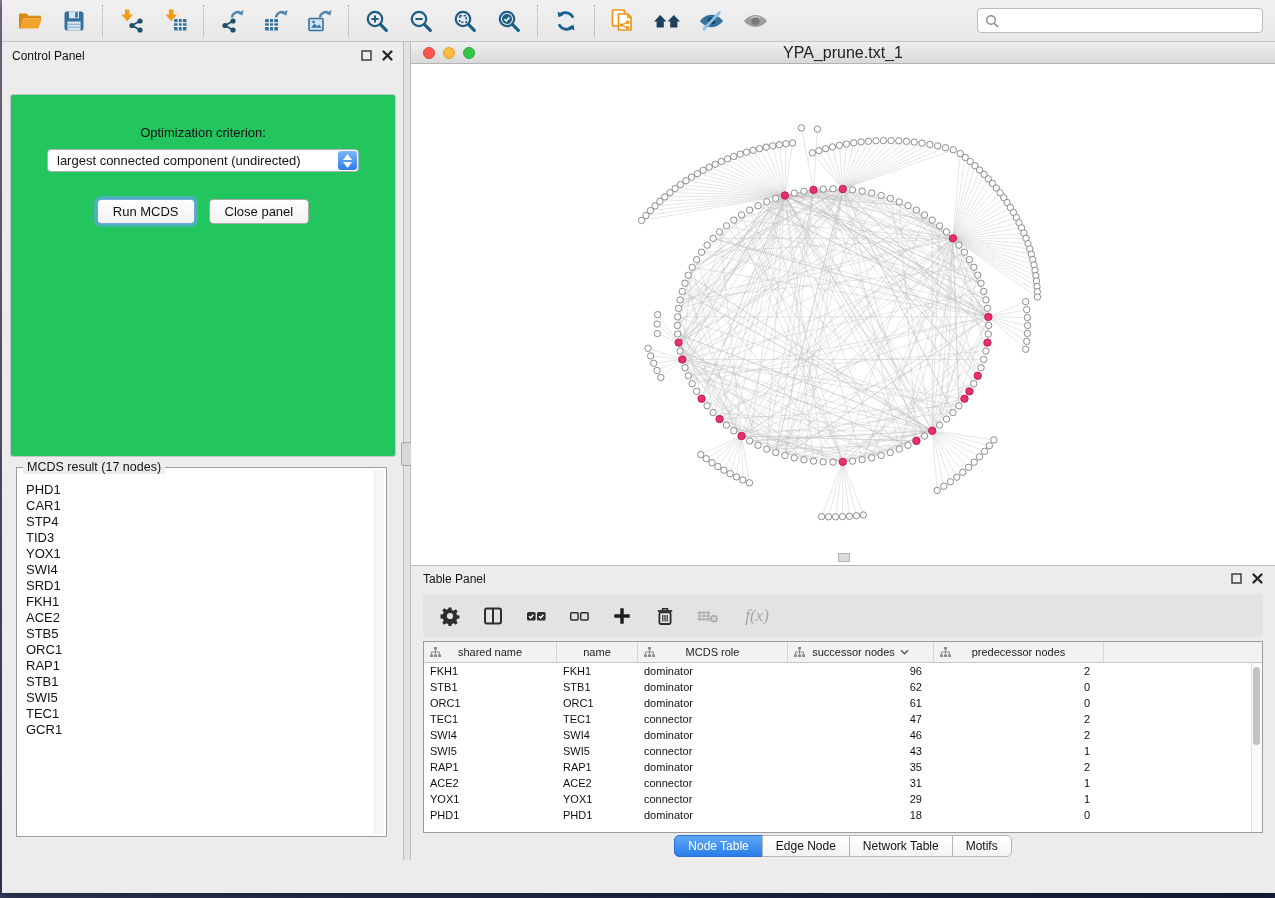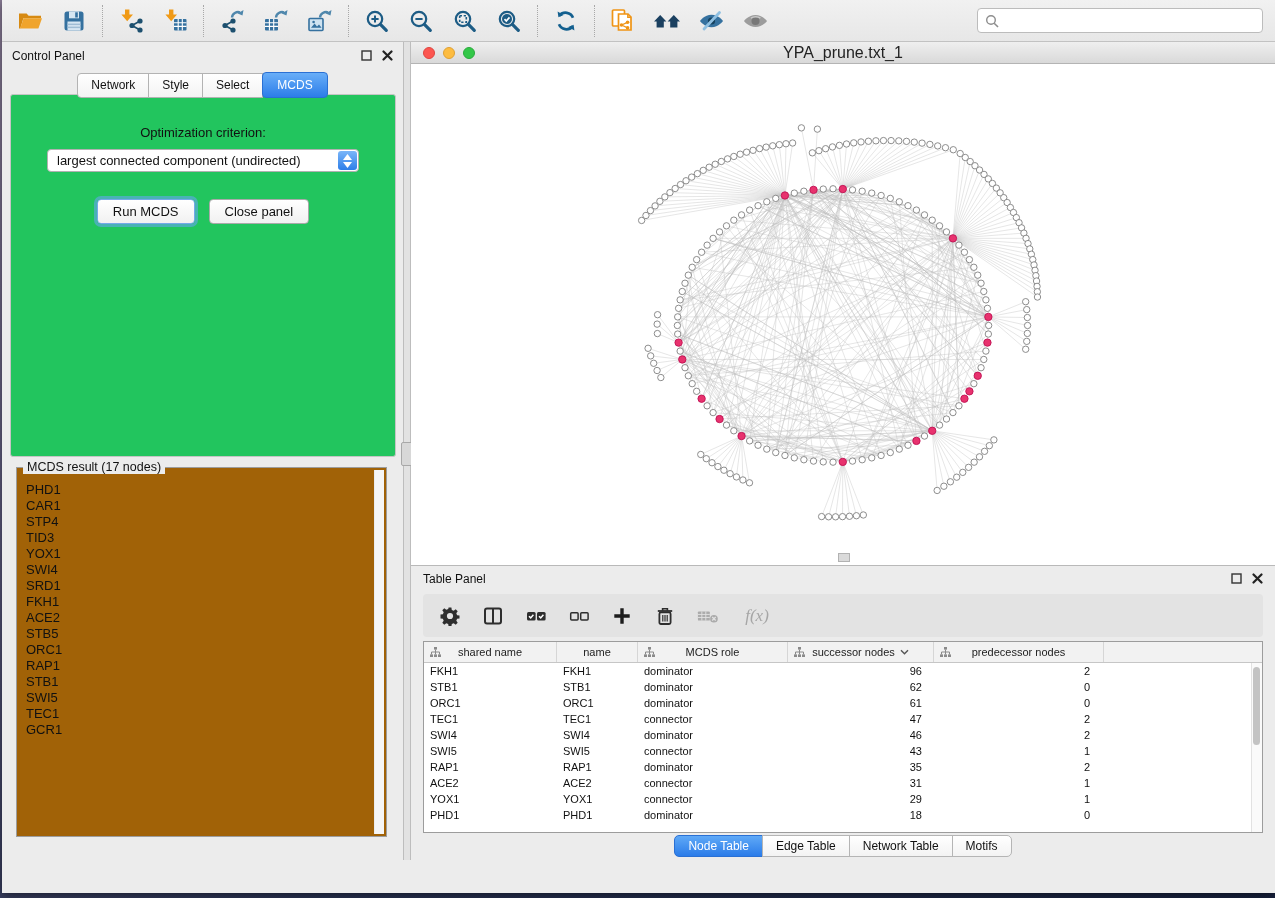--- a/index.html
+++ b/index.html
@@ -38,21 +38,21 @@
   .opt-label{margin-top:30px;font-size:13px;color:#111;}
   .dropdown{margin:9px auto 0;width:312px;height:23px;background:#fff;border:1px solid #b1b1b1;border-radius:4px;
             position:relative;display:flex;align-items:center;box-sizing:border-box;padding-left:9px;font-size:13px;color:#111;}
   .dd-stepper{position:absolute;right:1px;top:1px;bottom:1px;width:19px;border-radius:3px;
               background:linear-gradient(#7ab6f9,#2e7ee8);display:flex;flex-direction:column;align-items:center;justify-content:center;gap:2px;}
   .btn-row{margin-top:27px;display:flex;justify-content:center;gap:14px;}
   .btn{font-size:13px;color:#111;height:23px;padding:0 15px;display:flex;align-items:center;
        background:linear-gradient(#ffffff,#f1f1f1);border:1px solid #a9a9a9;border-radius:4px;cursor:default;}
   .btn.focused{box-shadow:0 0 0 3px rgba(100,165,240,.6);border-color:#74a9e8;}
 
-  .result-box{position:absolute;left:14px;right:16px;top:425px;bottom:23px;background:#a16207;border:1px solid #9d9d9d;}
+  .result-box{position:absolute;left:14px;right:16px;top:425px;bottom:23px;background:#ffffff;border:1px solid #9d9d9d;}
   .result-legend{position:absolute;top:-8px;left:6px;background:#ececec;padding:0 4px;font-size:12.5px;color:#111;}
   .result-list{position:absolute;left:2px;right:13px;top:2px;bottom:2px;overflow:hidden;
                font-size:13px;line-height:16px;color:#111;padding:12px 0 0 7px;}
   .result-scroll{position:absolute;top:2px;right:2px;bottom:2px;width:9px;background:#f6f6f6;border-left:1px solid #ececec;}
 
   
   .vsplit{width:6px;flex:none;background:#e2e2e2;border-left:1px solid #bdbdbd;border-right:1px solid #bdbdbd;position:relative;}
   .vsplit .vhandle{position:absolute;top:400px;left:-3px;width:10px;height:22px;background:#d8d8d8;border:1px solid #a8a8a8;border-radius:2px;}
 
   
@@ -284,26 +284,20 @@
         <span>Control Panel</span>
         <span class="win-btns">
           <svg width="11" height="11" viewBox="0 0 11 11">
                 <rect x="1" y="1" width="9" height="9" fill="none" stroke="#333" stroke-width="1.4"></rect>
               </svg>
           <svg width="11" height="11" viewBox="0 0 11 11">
                 <path d="M1.5 1.5L9.5 9.5M9.5 1.5L1.5 9.5" stroke="#222" stroke-width="2.2" stroke-linecap="round"></path>
               </svg>
         </span>
       </div>
-      <div class="cp-tabs" id="cp-tabs">
-            <div class="cp-tab">Network</div>
-            <div class="cp-tab">Style</div>
-            <div class="cp-tab">Select</div>
-            <div class="cp-tab active">MCDS</div>
-          </div>
       <div class="cp-content">
         <div class="opt-label">Optimization criterion:</div>
         <div class="dropdown">
           <span>largest connected component (undirected)</span>
           <span class="dd-stepper">
             <svg width="9" height="6" viewBox="0 0 9 6">
                   <path d="M4.5 0L9 6H0z" fill="#fff"></path>
                 </svg>
             <svg width="9" height="6" viewBox="0 0 9 6">
                   <path d="M4.5 6L0 0h9z" fill="#fff"></path>
@@ -1211,21 +1205,21 @@
                   <div class="td num" style="width: 170px; padding-right: 14px;">0</div>
                 </div>
               </div>
           <div class="tscroll">
             <div class="tthumb"></div>
           </div>
         </div>
 
         <div class="tp-tabs" id="tp-tabs">
               <div class="tp-tab active">Node Table</div>
-              <div class="tp-tab">Edge Table</div>
+              <div class="tp-tab">Edge Node</div>
               <div class="tp-tab">Network Table</div>
               <div class="tp-tab">Motifs</div>
             </div>
       </div>
     </div>
   </div>
 
 
 </div>
 </div>

